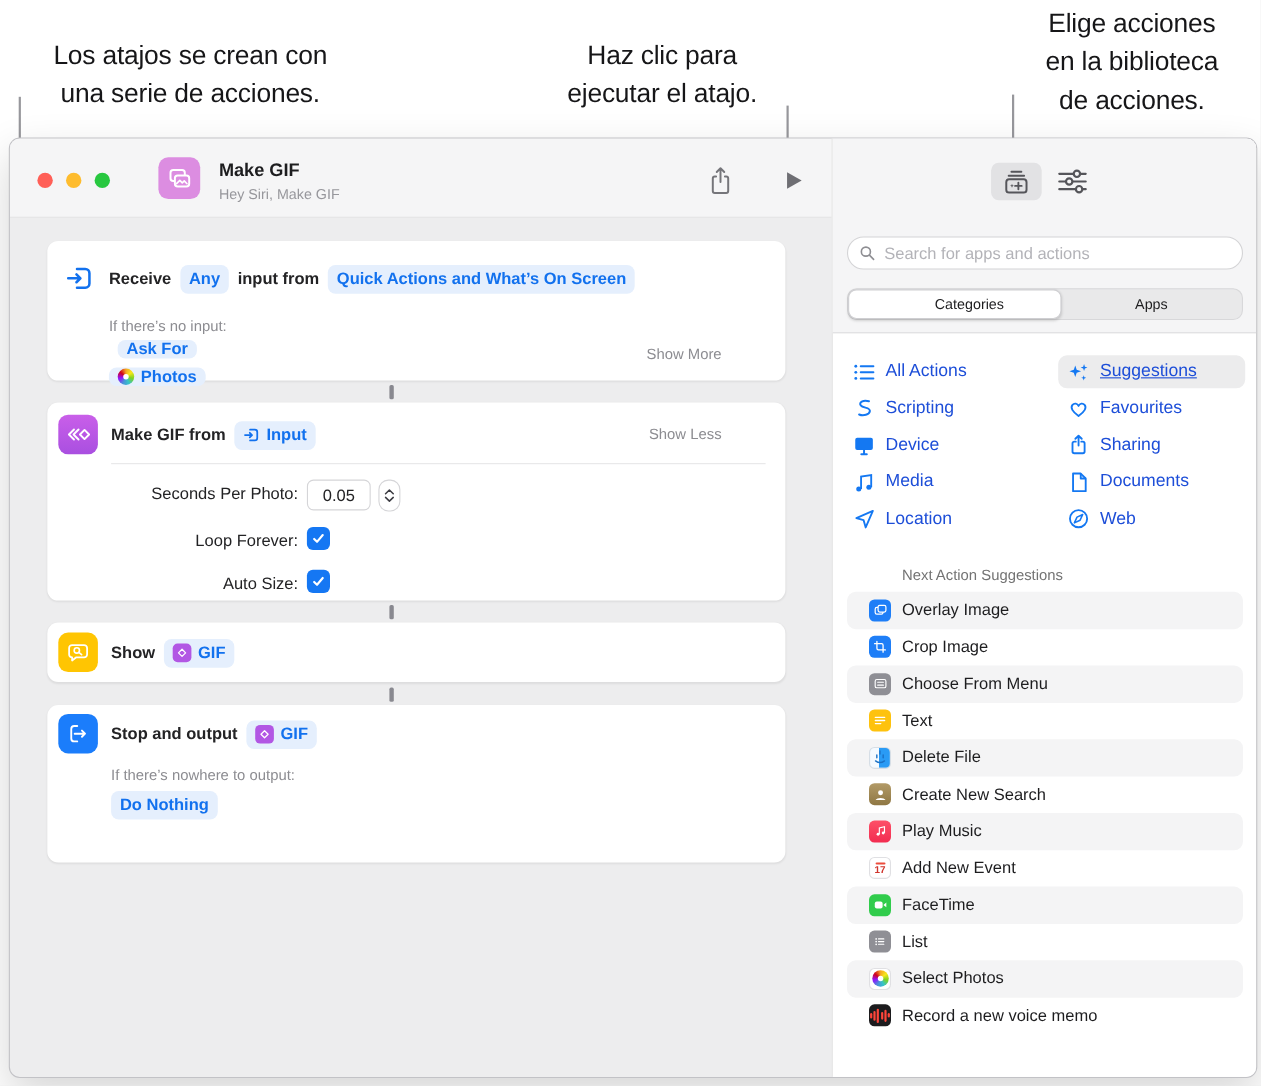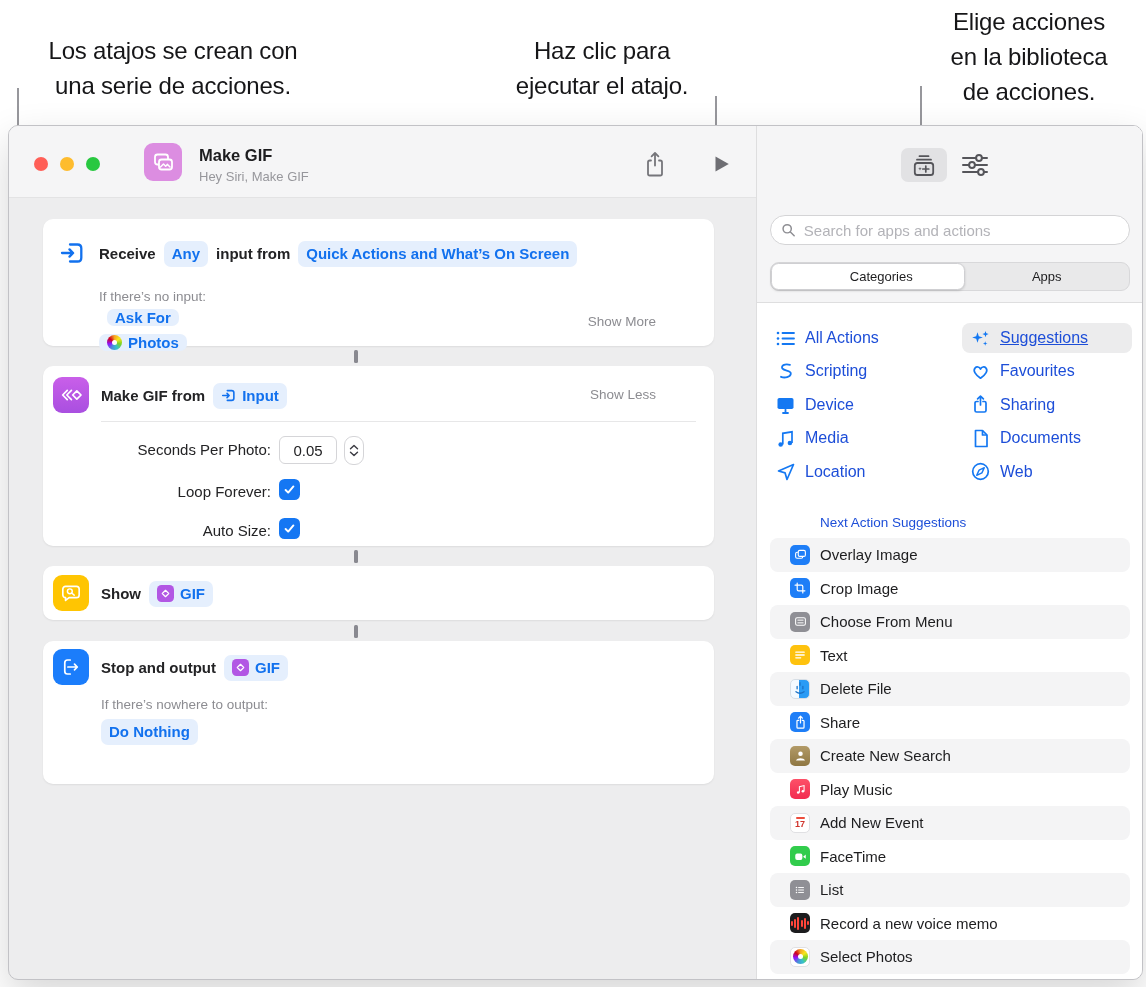--- a/index.html
+++ b/index.html
@@ -39,21 +39,21 @@
   .libbtn{position:absolute;left:144px;top:22px;width:46px;height:34px;border-radius:7px;background:#E2E2E4;display:flex;align-items:center;justify-content:center;}
   .searchbox{position:absolute;left:13px;top:89px;width:360px;height:30px;border:1px solid #D4D4D6;border-radius:15px;background:#fff;display:flex;align-items:center;padding:0 10px;gap:6px;box-sizing:border-box;}
   .searchbox input{border:none;outline:none;background:transparent;font-family:"Liberation Sans",sans-serif;font-size:15px;color:#333;width:100%;}
   .searchbox input::placeholder{color:#B3B3B8;}
   .seg{position:absolute;left:13px;top:136px;width:360px;height:29px;background:#E9E9EA;border:1px solid #D8D8DA;border-radius:9px;display:flex;box-sizing:border-box;}
   .seghalf{flex:1;display:flex;align-items:center;justify-content:center;font-size:13px;color:#1d1d1f;position:relative;}
   .seghalf.sel{background:#fff;border:1px solid #CFCFD2;border-radius:7.5px;margin:0;box-shadow:0 1px 2.5px rgba(0,0,0,.15);font-weight:500;padding-left:27px;}
   .catitem{position:absolute;height:30px;display:flex;align-items:center;gap:9px;font-size:16px;color:#1d4ed8;}
   .catitem svg{flex:none;}
   .catitem.selpill{background:#ECECED;border-radius:8px;text-decoration:underline;}
-  .sugheader{position:absolute;left:63px;top:389px;font-size:13.5px;font-weight:500;color:#1d4ed8;}
+  .sugheader{position:absolute;left:63px;top:389px;font-size:13.5px;font-weight:500;color:#737373;}
   .suglist{position:absolute;left:13px;top:412px;width:360px;display:flex;flex-direction:column;}
   .srow{height:33.5px;display:flex;align-items:center;gap:10px;padding-left:20px;border-radius:8px;font-size:15px;color:#1d1d1f;box-sizing:border-box;}
   .srow:nth-child(odd){background:#F4F4F5;}
   .mi{width:20px;height:20px;border-radius:5px;display:flex;align-items:center;justify-content:center;flex:none;position:relative;overflow:hidden;}
   .mi.cal{background:#fff;border:1px solid #E0E0E3;flex-direction:column;box-sizing:border-box;gap:1px;}
   .calbar{width:9px;height:2px;border-radius:1px;background:#EC4D3D;margin-top:1px;}
   .calday{font-size:9px;font-weight:700;color:#D0342C;line-height:9px;}
   .mi.photos{background:#fff;border:1px solid #E0E0E3;box-sizing:border-box;}
   .pin{width:15px;height:15px;border-radius:50%;background:conic-gradient(#F5A623,#F8E71C,#7ED321,#35C4C8,#4A90D9,#9013FE,#D0021B,#F5A623);position:relative;}
   .pin::after{content:"";position:absolute;left:5px;top:5px;width:5px;height:5px;border-radius:50%;background:#fff;}
@@ -395,29 +395,20 @@
           <span class="mi finder">
             <svg width="20" height="20" viewBox="0 0 20 20">
                 <path d="M10 2.5v4" stroke="#1B70C4" stroke-width="1.3"></path>
                 <path d="M6.8 7v2.8M13.2 7v2.8" stroke="#1B70C4" stroke-width="1.4" stroke-linecap="round"></path>
                 <path d="M5.5 13c3 2.3 6 2.3 9 0" fill="none" stroke="#1B70C4" stroke-width="1.4" stroke-linecap="round"></path>
               </svg>
           </span>
           <span>Delete File</span>
         </div>
         <div class="srow">
-          <span class="mi" style="background:#1E7EF7;">
-            <svg width="13" height="15" viewBox="0 0 14 17">
-                <path d="M5 6H4c-.6 0-1 .4-1 1v7c0 .6.4 1 1 1h6c.6 0 1-.4 1-1V7c0-.6-.4-1-1-1H9" fill="none" stroke="#fff" stroke-width="1.4" stroke-linecap="round"></path>
-                <path d="M7 1.5V9M4.8 3.6L7 1.4l2.2 2.2" fill="none" stroke="#fff" stroke-width="1.4" stroke-linecap="round" stroke-linejoin="round"></path>
-              </svg>
-          </span>
-          <span>Share</span>
-        </div>
-        <div class="srow">
           <span class="mi" style="background:linear-gradient(180deg,#B29A67,#8F7743);">
             <svg width="15" height="15" viewBox="0 0 20 20">
                 <circle cx="10" cy="7.5" r="3" fill="#fff"></circle>
                 <path d="M4 16.5c1.5-3.6 10.5-3.6 12 0z" fill="#fff"></path>
               </svg>
           </span>
           <span>Create New Search</span>
         </div>
         <div class="srow">
           <span class="mi" style="background:linear-gradient(180deg,#FD5068,#F22C50);">
@@ -450,36 +441,36 @@
             <svg width="14" height="14" viewBox="0 0 20 20">
                 <g fill="#fff">
                   <circle cx="5" cy="6.5" r="1.1"></circle>
                   <circle cx="5" cy="10" r="1.1"></circle>
                   <circle cx="5" cy="13.5" r="1.1"></circle>
                 </g>
                 <path d="M8 6.5h7M8 10h7M8 13.5h7" stroke="#fff" stroke-width="1.4" stroke-linecap="round"></path>
               </svg>
           </span>
           <span>List</span>
+        </div>
+        <div class="srow">
+          <span class="mi photos">
+              <span class="pin"></span>
+            </span>
+          <span>Select Photos</span>
         </div>
         <div class="srow">
           <span class="mi" style="background:#1C1C1E;">
             <span class="wave">
               <i style="height:5px;"></i>
                 <i style="height:9px;"></i>
                 <i style="height:13px;"></i>
                 <i style="height:7px;"></i>
                 <i style="height:11px;"></i>
                 <i style="height:4px;"></i>
             </span>
           </span>
           <span>Record a new voice memo</span>
         </div>
-        <div class="srow">
-          <span class="mi photos">
-              <span class="pin"></span>
-            </span>
-          <span>Select Photos</span>
-        </div>
       </div>
     </div>
   </div>
 </div>
 
 </body></html>

